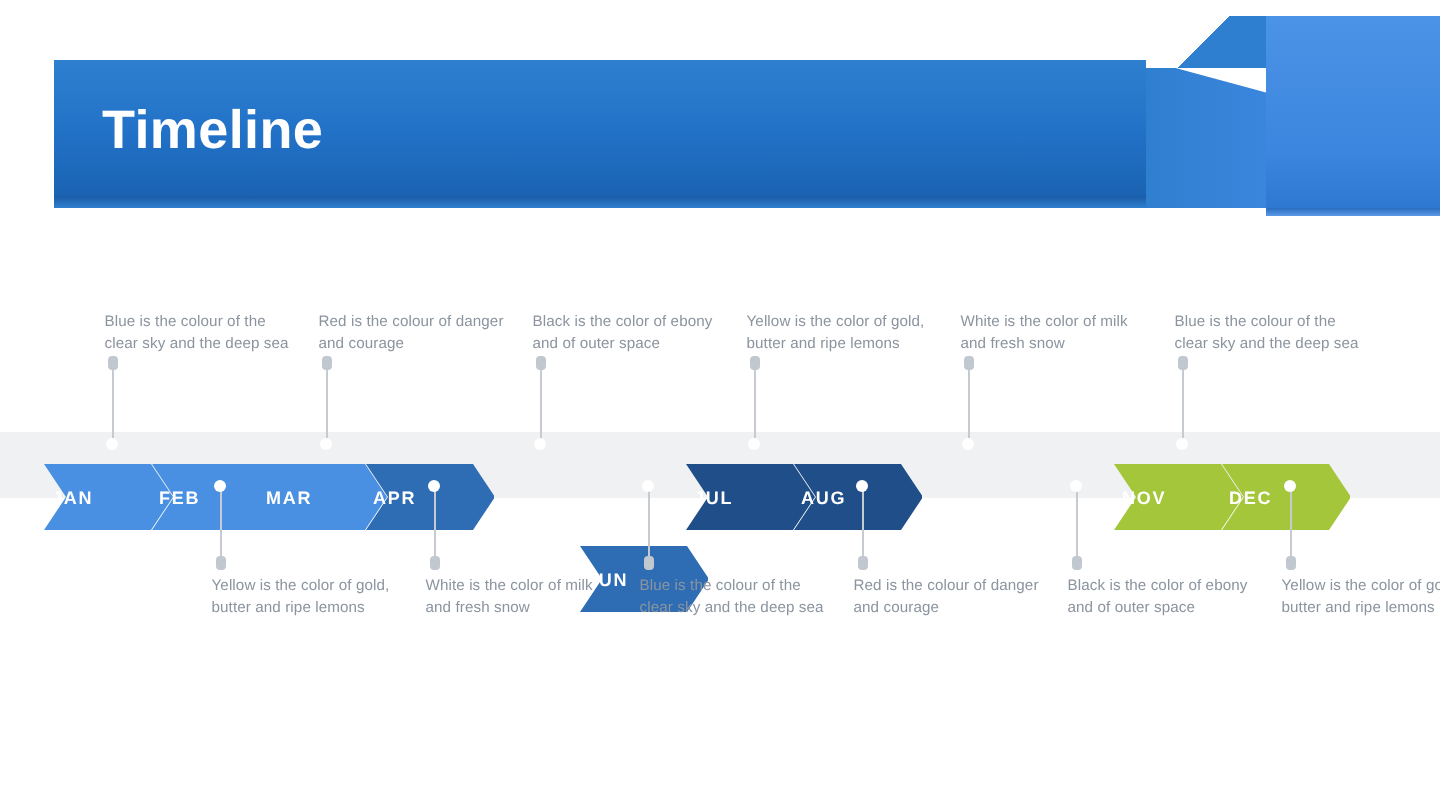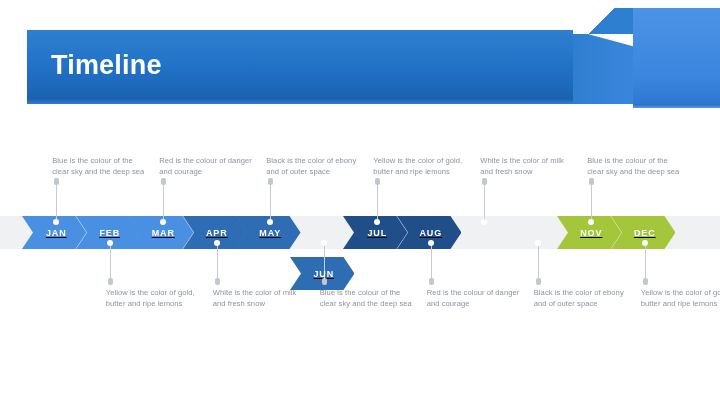--- a/index.html
+++ b/index.html
@@ -96,26 +96,25 @@
   }
   #timeline-chevrons {
     position: absolute;
     left: 0;
     top: 216px;
     width: 720px;
     height: 33px;
   }
   .chevron {
     position: absolute;
-    top: 0;
+    top: 16px;
     height: 33px;
     display: flex;
     align-items: center;
-    justify-content: center;
-    text-decoration: underline;
+    justify-content: flex-start;
   }
   .chevron-label {
     position: relative;
     font-size: 9px;
     font-weight: bold;
     letter-spacing: 0.9px;
     color: #ffffff;
     z-index: 3;
     margin-left: 4px;
   }
@@ -216,26 +215,20 @@
         <svg width="64.5" height="33" style="position: absolute; left: 0px; top: 0px;">
           <polygon points="0,0 53.5,0 64.5,16.5 53.5,33 0,33 11,16.5" fill="#4a90e2"></polygon>
         </svg>
         <span class="chevron-label">MAR</span>
       </div>
       <div class="chevron" style="left: 182.5px; width: 64.5px;">
         <svg width="64.5" height="33" style="position: absolute; left: 0px; top: 0px;">
           <polygon points="0,0 53.5,0 64.5,16.5 53.5,33 0,33 11,16.5" fill="#2e6db4"></polygon>
         </svg>
         <span class="chevron-label">APR</span>
-      </div>
-      <div class="chevron" style="left: 236px; width: 64.5px;">
-        <svg width="64.5" height="33" style="position: absolute; left: 0px; top: 0px;">
-          <polygon points="0,0 53.5,0 64.5,16.5 53.5,33 0,33 11,16.5" fill="#2e6db4"></polygon>
-        </svg>
-        <span class="chevron-label">MAY</span>
       </div>
       <div class="chevron" style="left: 289.5px; width: 64.5px; margin-top: 41px;">
         <svg width="64.5" height="33" style="position: absolute; left: 0px; top: 0px;">
           <polygon points="0,0 53.5,0 64.5,16.5 53.5,33 0,33 11,16.5" fill="#2e6db4"></polygon>
         </svg>
         <span class="chevron-label">JUN</span>
       </div>
       <div class="chevron" style="left: 343px; width: 64.5px;">
         <svg width="64.5" height="33" style="position: absolute; left: 0px; top: 0px;">
           <polygon points="0,0 53.5,0 64.5,16.5 53.5,33 0,33 11,16.5" fill="#1f4e89"></polygon>

